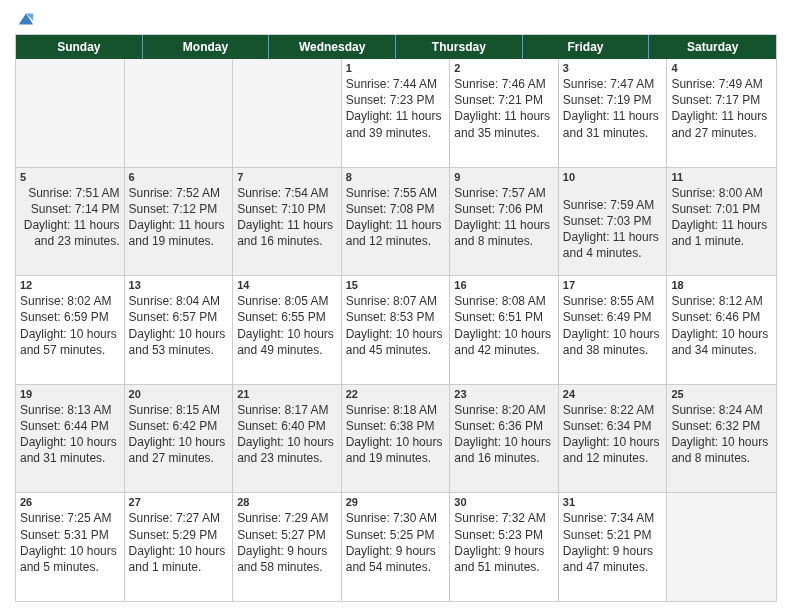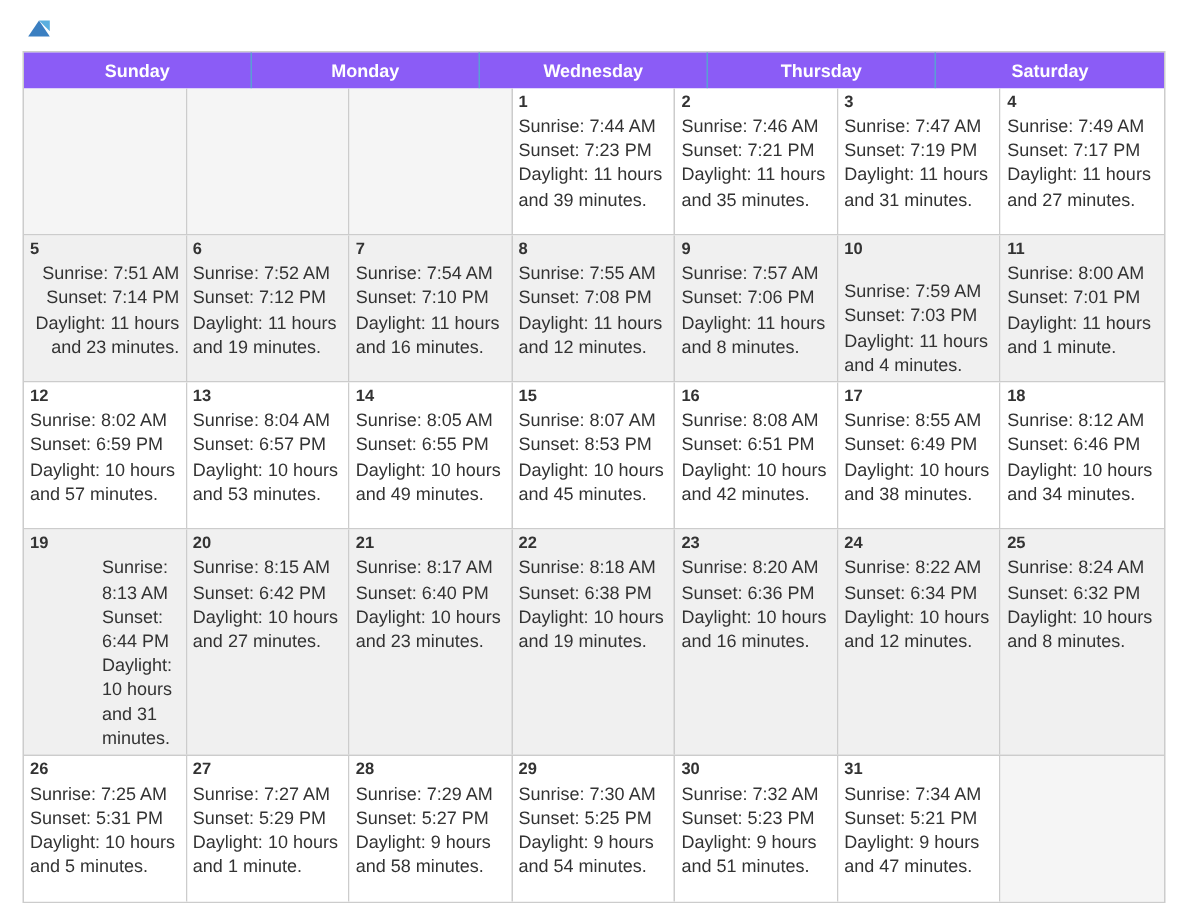--- a/index.html
+++ b/index.html
@@ -61,22 +61,22 @@
       color: #333;
     }
     .calendar {
       flex: 1;
       display: flex;
       flex-direction: column;
       border: 1px solid #ccc;
     }
     .cal-header-row {
       display: grid;
-      grid-template-columns: repeat(5, 1fr);
-      background: #8b5cf6;
+      grid-template-columns: repeat(6, 1fr);
+      background: #14532d;
     }
     .cal-header-cell {
       color: #fff;
       font-size: 12px;
       font-weight: bold;
       text-align: center;
       padding: 5px 2px;
       border-right: 1px solid #5a9fd4;
     }
     .cal-header-cell:last-child {
@@ -148,20 +148,21 @@
       <div class="location-title"></div>
     </div>
   </div>
 
   <div class="calendar">
     <div class="cal-header-row">
     <div class="cal-header-cell">Sunday</div>
         <div class="cal-header-cell">Monday</div>
         <div class="cal-header-cell">Wednesday</div>
         <div class="cal-header-cell">Thursday</div>
+        <div class="cal-header-cell">Friday</div>
         <div class="cal-header-cell">Saturday</div>
       </div>
     <div class="cal-body">
     <div class="cal-row">
           <div class="cal-cell empty"></div>
           <div class="cal-cell empty"></div>
           <div class="cal-cell empty"></div>
           <div class="cal-cell">
             <span class="day-number">1</span>
             <div class="cell-text" style="white-space: pre-line;">Sunrise: 7:44 AM
@@ -289,21 +290,21 @@
             <span class="day-number">18</span>
             <div class="cell-text" style="white-space: pre-line;">Sunrise: 8:12 AM
 Sunset: 6:46 PM
 Daylight: 10 hours
 and 34 minutes.</div>
           </div>
         </div>
         <div class="cal-row">
           <div class="cal-cell shaded">
             <span class="day-number">19</span>
-            <div class="cell-text" style="white-space: pre-line; margin-left: 48px;">Sunrise: 8:13 AM
+            <div class="cell-text" style="white-space: pre-line;">Sunrise: 8:13 AM
 Sunset: 6:44 PM
 Daylight: 10 hours
 and 31 minutes.</div>
           </div>
           <div class="cal-cell shaded">
             <span class="day-number">20</span>
             <div class="cell-text" style="white-space: pre-line;">Sunrise: 8:15 AM
 Sunset: 6:42 PM
 Daylight: 10 hours
 and 27 minutes.</div>

